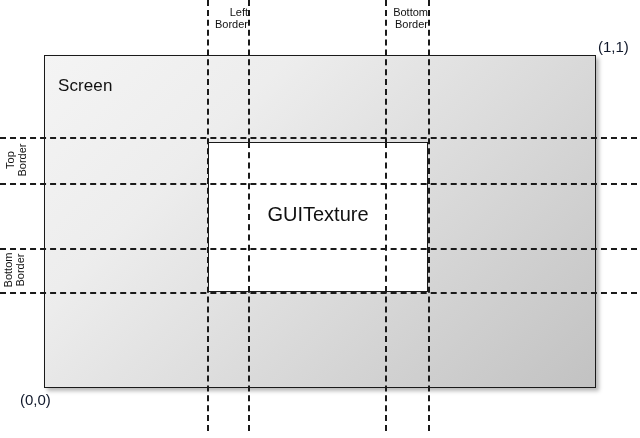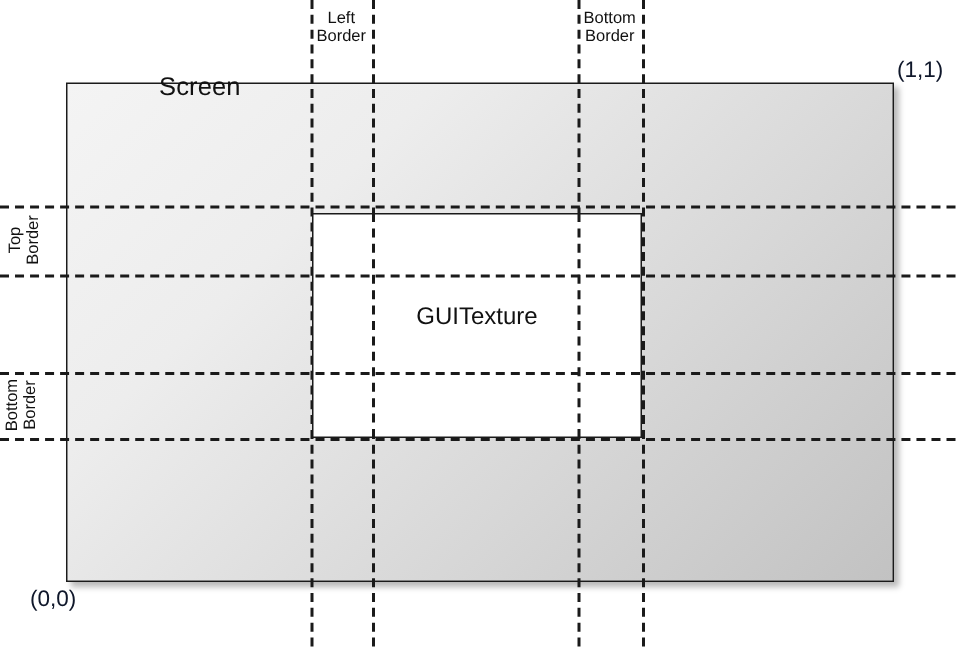--- a/index.html
+++ b/index.html
@@ -24,46 +24,45 @@
     width: 552px;
     height: 333px;
     box-sizing: border-box;
     border: 1.5px solid #1a1a1a;
     background: linear-gradient(135deg, #f4f4f4 0%, #ededed 28%, #d9d9d9 62%, #c2c2c2 100%);
     box-shadow: 3px 3px 4px rgba(0,0,0,0.28);
   }
   .screen-label {
     position: absolute;
     left: 58px;
-    top: 48px;
+    top: 76px;
     font-size: 17px;
     color: #111;
     letter-spacing: 0.1px;
     white-space: nowrap;
-    margin-left: 48px;
   }
 
   
   .guitexture-rect {
     position: absolute;
     left: 208px;
     top: 142px;
     width: 220px;
     height: 150px;
     box-sizing: border-box;
     border: 1.5px solid #1a1a1a;
     background: #ffffff;
   }
   .guitexture-label {
     position: absolute;
     left: 208px;
     top: 203px;
     width: 220px;
     text-align: center;
-    font-size: 16px;
+    font-size: 20px;
     color: #111;
     white-space: nowrap;
   }
 
   
   .vline {
     position: absolute;
     top: 0;
     width: 0;
     height: 431px;
@@ -76,21 +75,21 @@
     height: 0;
     border-top: 2px dashed #1a1a1a;
   }
 
   
   .blabel {
     position: absolute;
     font-size: 11px;
     color: #111;
     line-height: 12px;
-    text-align: center;
+    text-align: right;
     white-space: nowrap;
   }
   .blabel.vertical {
     transform-origin: 0 0;
     transform: rotate(-90deg);
     text-align: center;
   }
   .blabel .l2 { display: block; }
 
   

